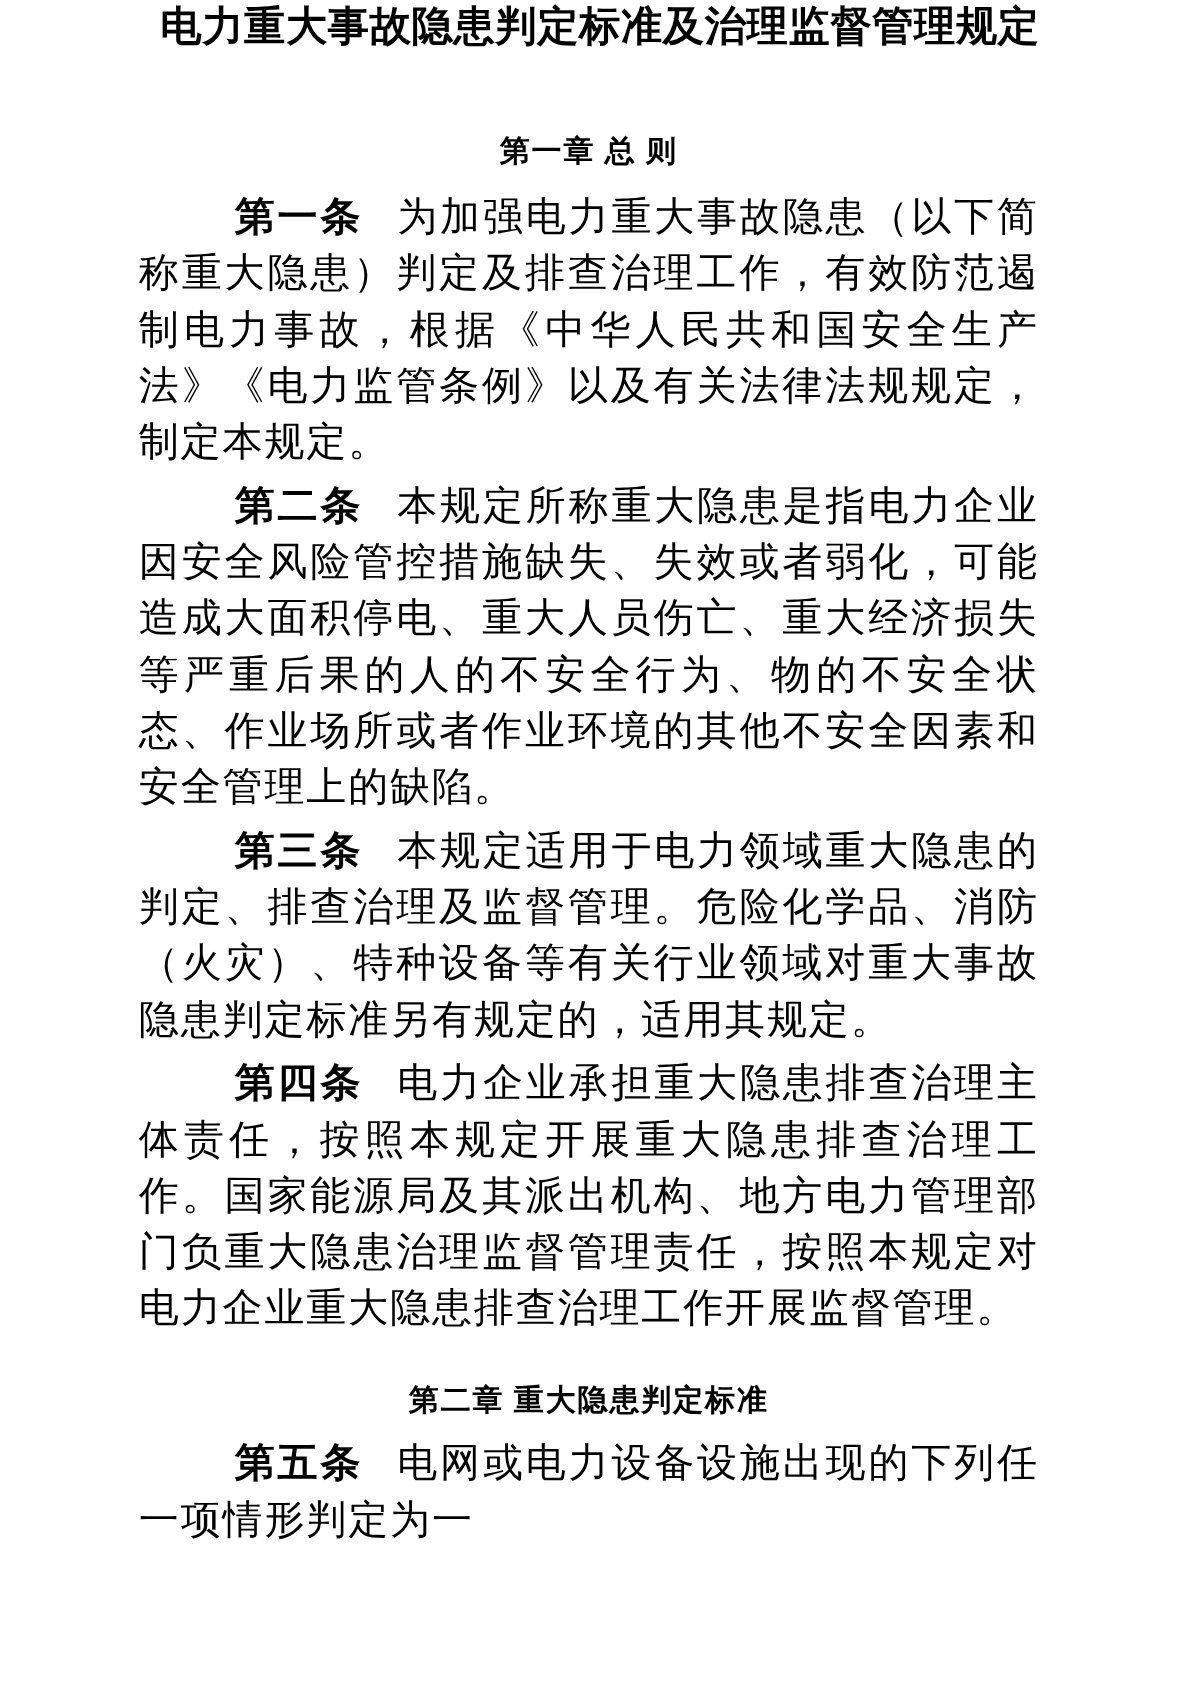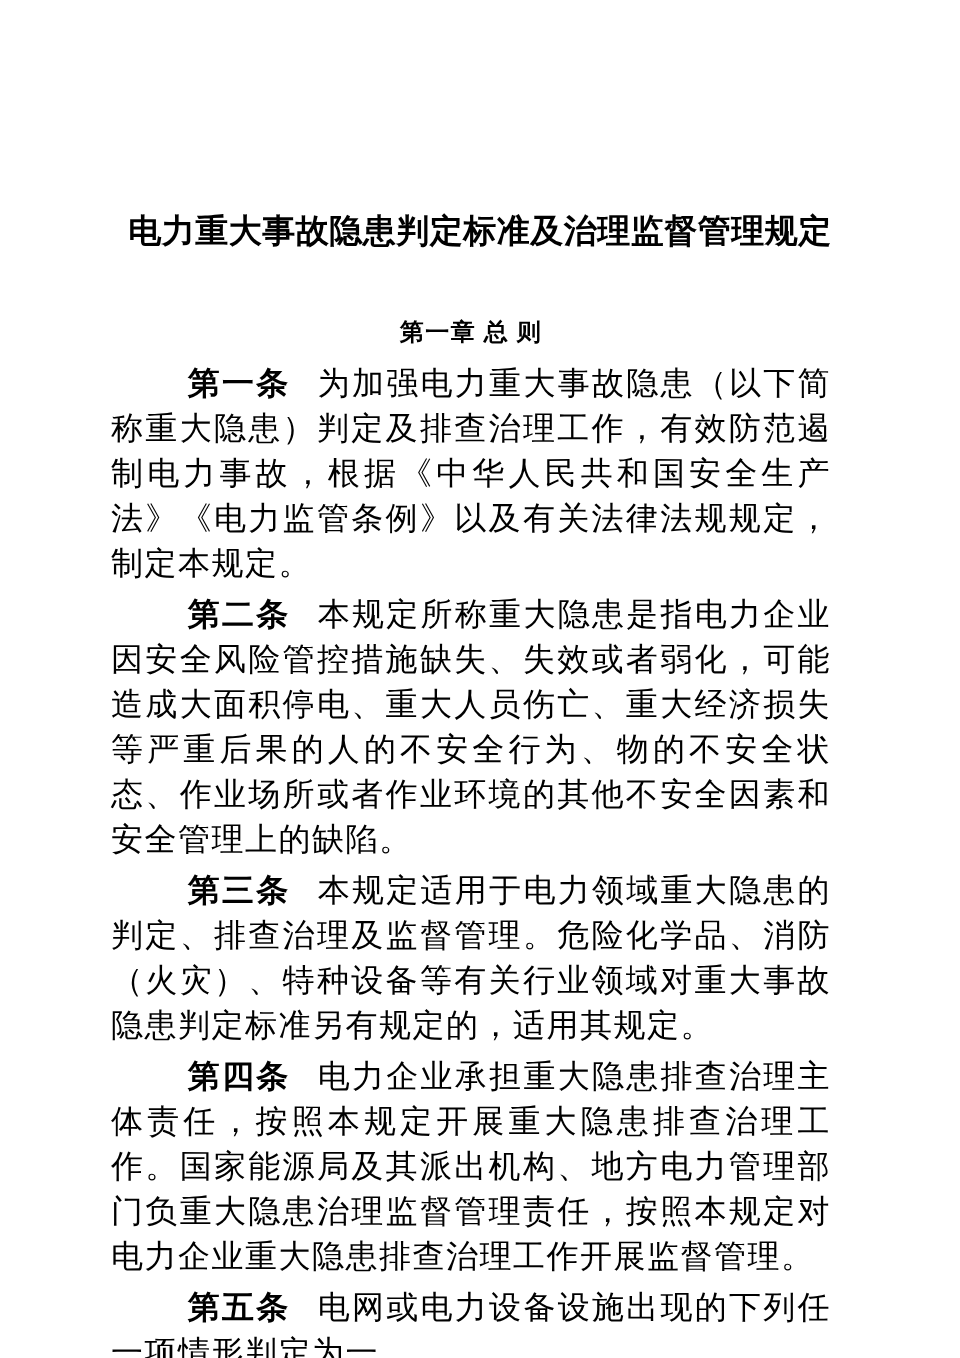--- a/index.html
+++ b/index.html
@@ -9,22 +9,21 @@
   }
   .page {
     width: 960px;
     height: 1358px;
     background: #ffffff;
     color: #000000;
     position: relative;
     overflow: hidden;
   }
   .doc-title {
-    margin: 12px;
-    padding-top: 198px;
+    margin: 0;
     font-family: "DejaVu Serif", serif;
     font-weight: bold;
     font-size: 33px;
     line-height: 42px;
     text-align: center;
     letter-spacing: 0.5px;
     white-space: nowrap;
   }
   .content {
     width: 720px;
@@ -82,20 +81,21 @@
       <p class="body-para">
         <span class="article-label">第三条</span><span>本规定适用于电力领域重大隐患的判定、排查治理及监督管理。危险化学品、消防（火灾）、特种设备等有关行业领域对重大事故隐患判定标准另有规定的，适用其规定。</span>
       </p>
 
       <p class="body-para">
         <span class="article-label">第四条</span><span>电力企业承担重大隐患排查治理主体责任，按照本规定开展重大隐患排查治理工作。国家能源局及其派出机构、地方电力管理部门负重大隐患治理监督管理责任，按照本规定对电力企业重大隐患排查治理工作开展监督管理。</span>
       </p>
     </section>
 
     <section>
+      <h2 class="chapter-heading second">第二章 重大隐患判定标准</h2>
 
       <p class="body-para">
         <span class="article-label">第五条</span><span>电网或电力设备设施出现的下列任一项情形判定为一</span>
       </p>
     </section>
 
   </div>
 </div>
 
 </body></html>

